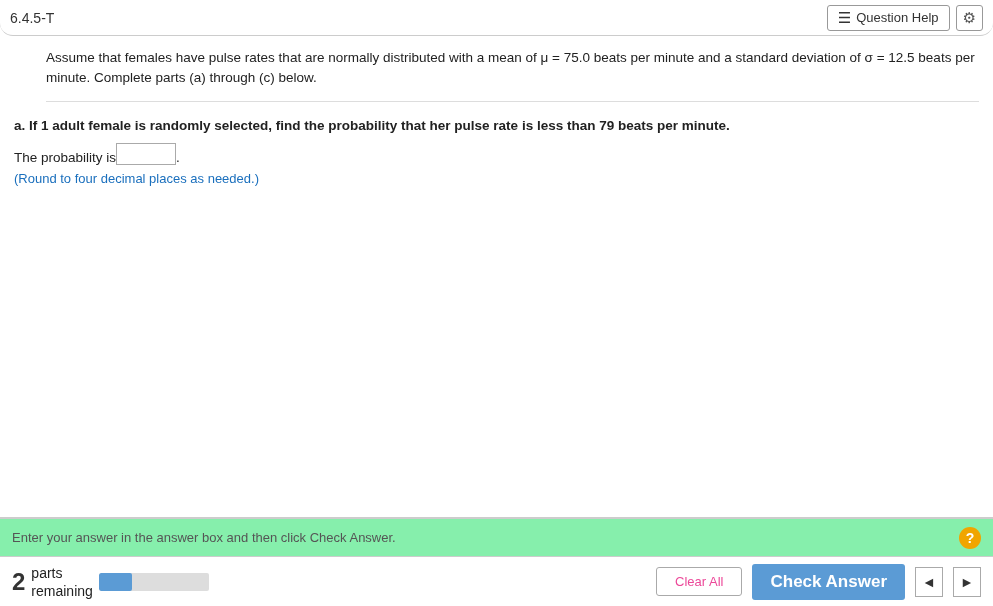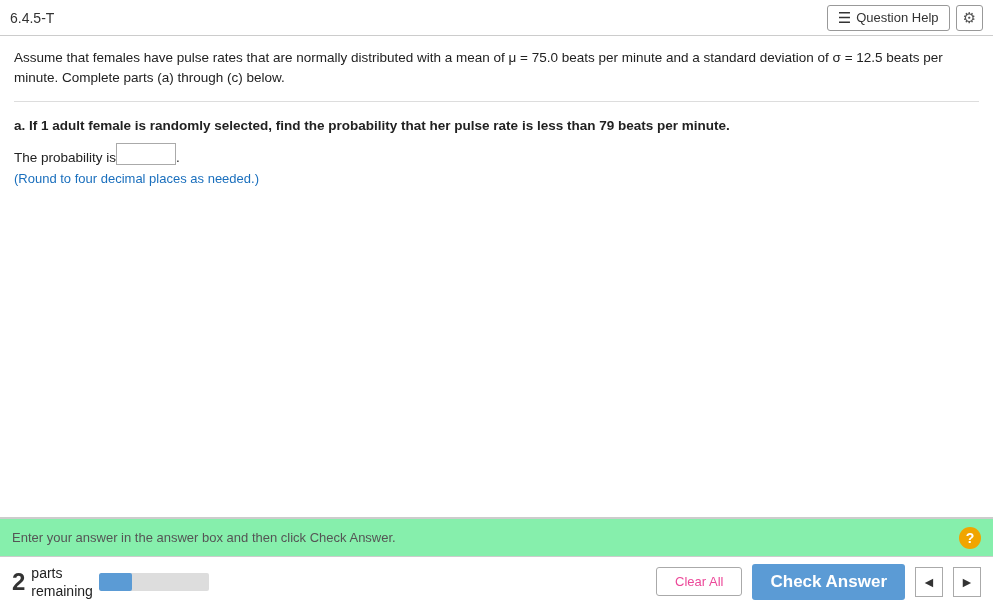--- a/index.html
+++ b/index.html
@@ -17,20 +17,21 @@
 
     
     .header {
       display: flex;
       align-items: center;
       justify-content: space-between;
       border-bottom: 1px solid #ccc;
       padding: 0 10px;
       height: 36px;
       background: #fff;
+      border-radius: 13px;
     }
     .header-title {
       font-size: 14px;
       color: #333;
       font-weight: normal;
     }
     .header-right {
       display: flex;
       align-items: center;
       gap: 6px;
@@ -66,20 +67,21 @@
       padding: 12px 14px;
       overflow-y: auto;
       border-bottom: 1px solid #ccc;
     }
     .problem-text {
       font-size: 13.5px;
       line-height: 1.5;
       margin-bottom: 16px;
       border-bottom: 1px solid #ddd;
       padding-bottom: 12px;
+      margin-left: 32px;
     }
     .part-label {
       font-weight: bold;
       font-size: 13.5px;
       margin-bottom: 10px;
     }
     .answer-row {
       display: flex;
       align-items: flex-end;
       margin-bottom: 6px;

